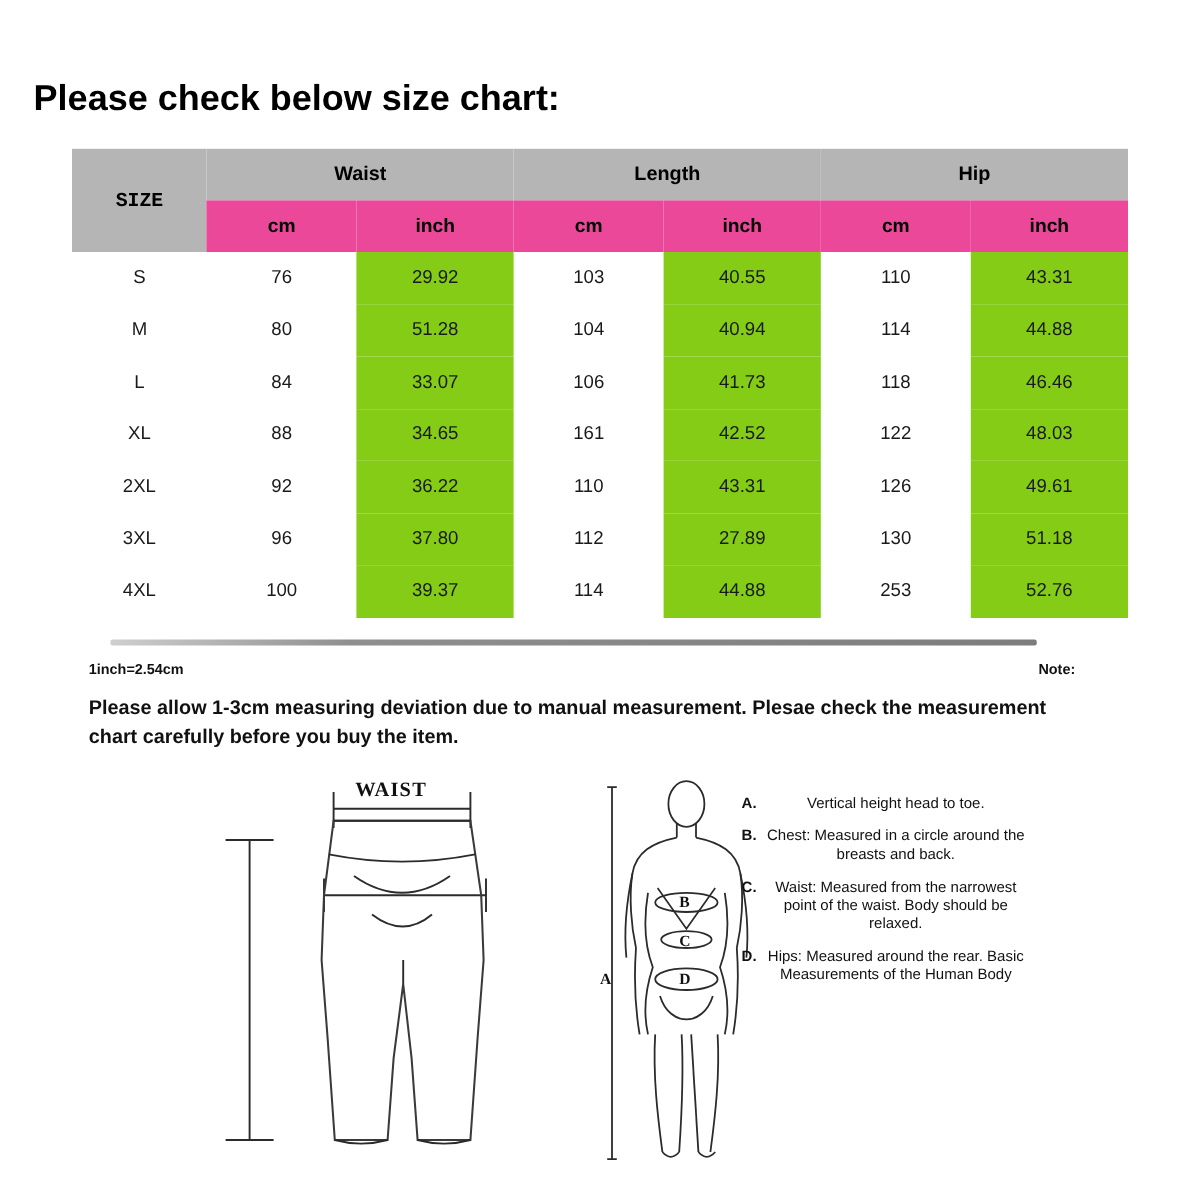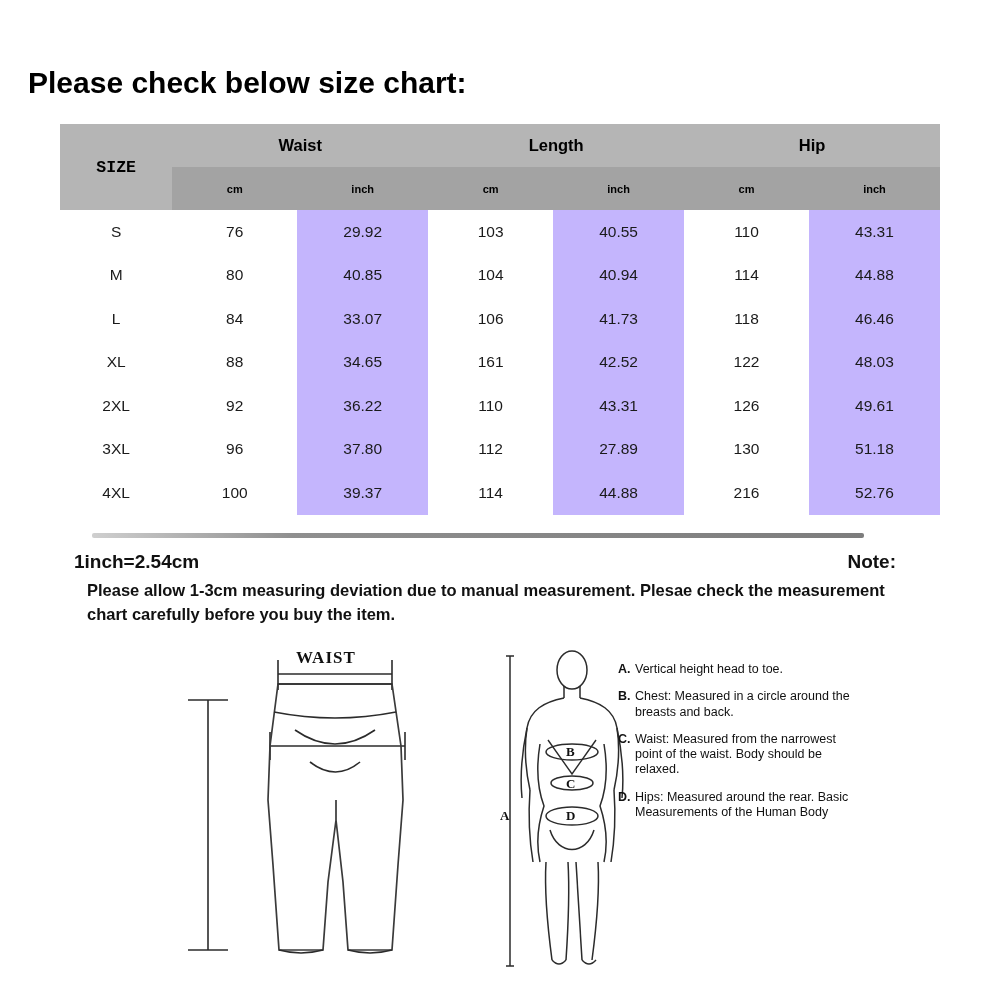--- a/index.html
+++ b/index.html
@@ -53,41 +53,41 @@
     border: none;
   }
   .hdr-row-1 th {
     background: #b5b5b5;
     color: #000;
     font-weight: bold;
     font-size: 16.5px;
     height: 41px;
   }
   .hdr-row-2 th {
-    background: #a3a3a3;
+    background: #ec4899;
     color: #000;
     font-weight: bold;
-    font-size: 11px;
+    font-size: 16px;
     height: 41px;
   }
   .size-cell {
     background: #b5b5b5;
     color: #000;
     font-weight: bold;
     font-size: 16px;
     font-family: Liberation Mono, monospace;
   }
   tbody tr td {
     height: 41.5px;
     color: #1a1a1a;
     border-bottom: 1px solid #e2e2e2;
     font-size: 15.5px;
   }
   tbody tr:last-child td { border-bottom: none; }
-  td.tint { background: #c4b5fd; }
+  td.tint { background: #84cc16; }
 
   
   col.c-size   { width: 108px; }
   col.c-cm     { width: 120px; }
   col.c-inch   { width: 126px; }
 
   
   .divider {
     position: absolute;
     left: 92px;
@@ -100,34 +100,33 @@
 
   
   .note-row {
     position: absolute;
     left: 74px;
     top: 551px;
     width: 822px;
     display: flex;
     justify-content: space-between;
     align-items: baseline;
-    font-size: 19px;
+    font-size: 12px;
     font-weight: bold;
     color: #111;
   }
   .note-text {
     position: absolute;
     left: 74px;
     top: 578px;
     width: 830px;
     font-size: 16.5px;
     font-weight: bold;
     line-height: 1.48;
     color: #111;
-    margin-left: 13px;
   }
 
   
   .figures {
     position: absolute;
     left: 0;
     top: 640px;
     width: 1000px;
     height: 340px;
   }
@@ -144,21 +143,21 @@
   }
   .legend .entry {
     display: flex;
     margin-bottom: 12px;
   }
   .legend .letter {
     font-weight: bold;
     width: 17px;
     flex: 0 0 17px;
   }
-  .legend .desc { flex: 1 1 auto; }
+  .legend .desc { flex: 1 1 auto; text-align: center; }
 
   
   .lbl {
     position: absolute;
     font-family: "Liberation Serif", serif;
     font-weight: bold;
     color: #111;
   }
   .lbl-waist  { left: 296px; top: 8px; font-size: 17px; letter-spacing: 1px; }
 
@@ -204,21 +203,21 @@
           <td>76</td>
           <td class="tint">29.92</td>
           <td>103</td>
           <td class="tint">40.55</td>
           <td>110</td>
           <td class="tint">43.31</td>
         </tr>
         <tr>
           <td>M</td>
           <td>80</td>
-          <td class="tint">40.85</td>
+          <td class="tint">51.28</td>
           <td>104</td>
           <td class="tint">40.94</td>
           <td>114</td>
           <td class="tint">44.88</td>
         </tr>
         <tr>
           <td>L</td>
           <td>84</td>
           <td class="tint">33.07</td>
           <td>106</td>
@@ -252,21 +251,21 @@
           <td class="tint">27.89</td>
           <td>130</td>
           <td class="tint">51.18</td>
         </tr>
         <tr>
           <td>4XL</td>
           <td>100</td>
           <td class="tint">39.37</td>
           <td>114</td>
           <td class="tint">44.88</td>
-          <td>216</td>
+          <td>253</td>
           <td class="tint">52.76</td>
         </tr>
       </tbody>
     </table>
   </div>
 
   <div class="divider"></div>
 
   <div class="note-row">
     <span>1inch=2.54cm</span>

